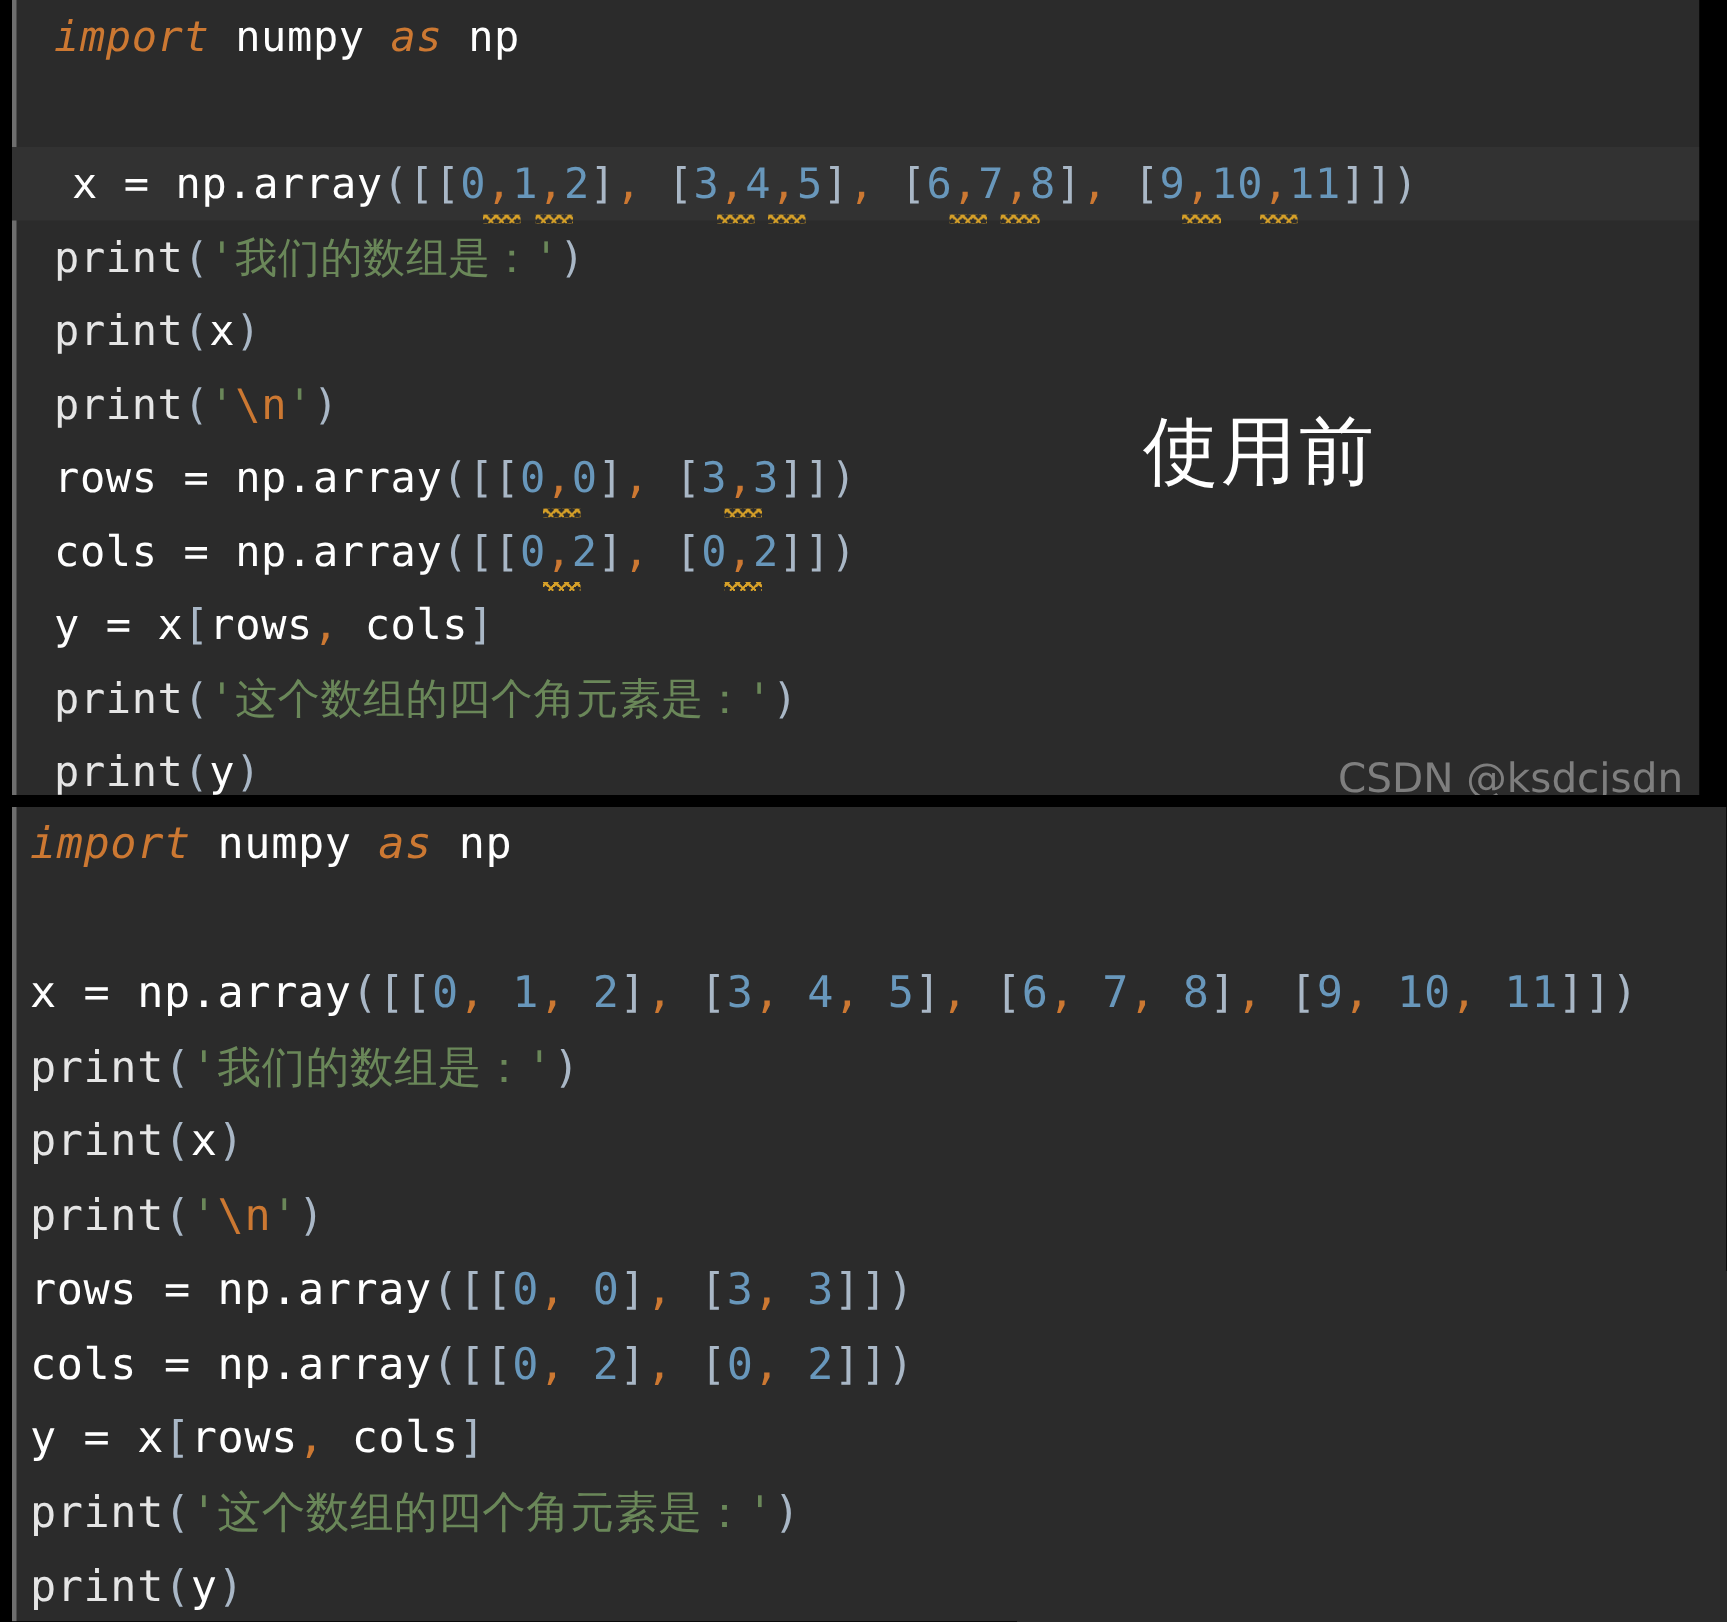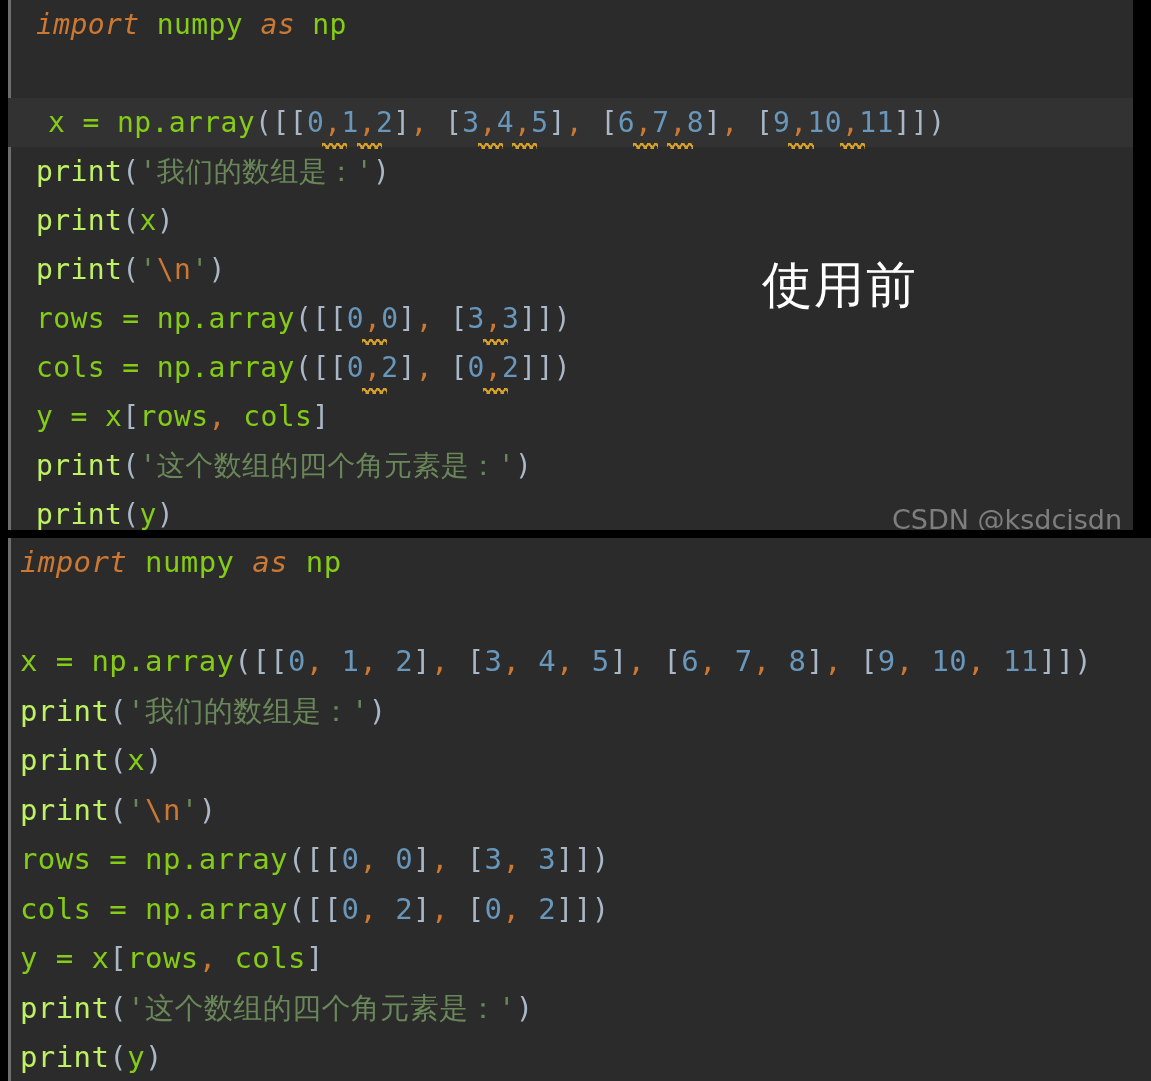--- a/index.html
+++ b/index.html
@@ -82,22 +82,22 @@
   }
   .code-line.blank {
     height: 49px;
   }
   .panel-after .code-line.blank {
     height: 49.5px;
   }
 
   
   .t-keyword  { color: #cc7832; font-style: italic; }
-  .t-default  { color: #84cc16; margin-top: 48px; }
-  .t-func     { color: #bef264; text-align: right; }
+  .t-default  { color: #ffffff; margin-top: 48px; }
+  .t-func     { color: #e5e5e5; text-align: right; }
   .t-number   { color: #6897bb; }
   .t-string   { color: #6a8759; }
   .t-escape   { color: #cc7832; }
   .t-comma    { color: #cc7832; }
   .t-punct    { color: #a9b7c6; }
 
   
   .warn {
     position: relative;
     display: inline-block;
@@ -120,21 +120,21 @@
   
   .caption {
     position: absolute;
     color: #ffffff;
     font-family: "DejaVu Sans", "Liberation Sans", sans-serif;
     font-size: 50px;
     line-height: 1;
     letter-spacing: 2px;
     white-space: nowrap;
   }
-  .caption-before { left: 762px; top: 260px; }
+  .caption-before { left: 762px; top: 276px; }
   .caption-after  { left: 762px; top: 787px; }
 
   
   .watermark {
     position: absolute;
     left: 868px;
     top: 505px;
     width: 260px;
     height: 25px;
     overflow: hidden;

